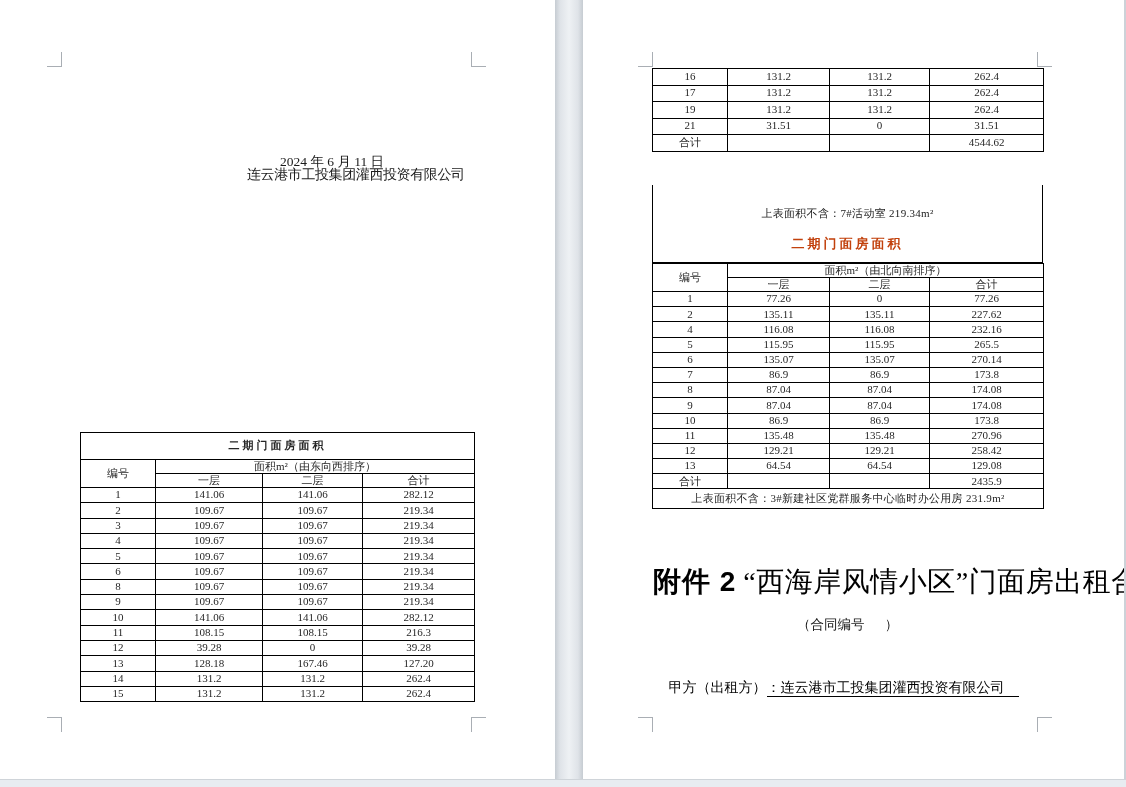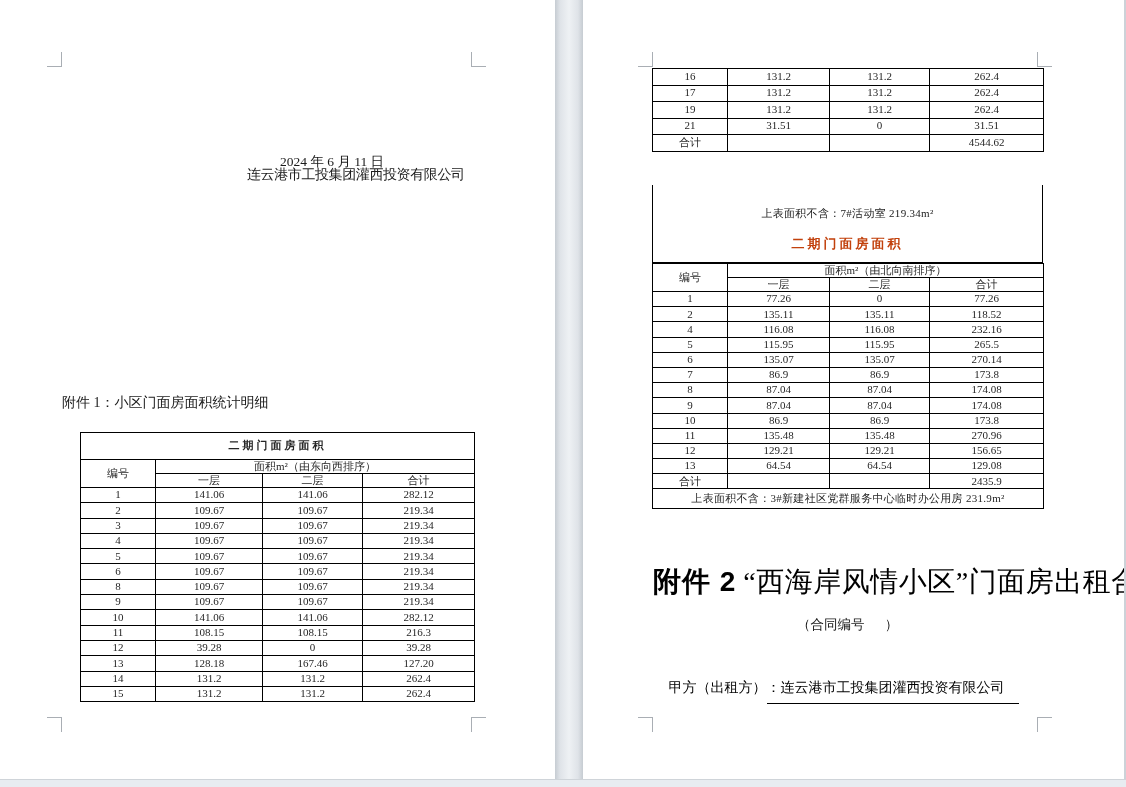--- a/index.html
+++ b/index.html
@@ -46,36 +46,35 @@
                   display:flex;flex-direction:column;align-items:center;justify-content:flex-end;}
   #note-title-box .note1{font-size:11px;letter-spacing:0.3px;margin-bottom:14px;}
   #note-title-box .title2{font-size:13px;font-weight:bold;letter-spacing:3px;margin-bottom:9px;color:#c2410c;}
 
   .attach2-heading{left:653px;top:563px;font-size:28px;white-space:nowrap;color:#000;text-align:right;}
   .attach2-heading .prefix{font-family:"Liberation Sans","DejaVu Sans",sans-serif;font-weight:bold;letter-spacing:1px;}
   .attach2-heading .title{font-weight:400;letter-spacing:0.5px;}
   .contract-no{left:797px;top:616px;font-size:13.5px;white-space:pre;}
   .party-a{left:653px;top:663px;font-size:14px;white-space:pre;
            font-family:"Liberation Sans","DejaVu Sans",sans-serif;color:#000;}
-  .party-a .val{border-bottom:1px solid #000;padding-bottom:8px;}
+  .party-a .val{border-bottom:1px solid #000;padding-bottom:1px;}
 </style>
 </head>
 <body>
 
 <div id="screen">
 
   <div class="page" id="page-left">
     <div class="mark tl abs" style="left:47px;top:52px;"></div>
     <div class="mark tr abs" style="left:471px;top:52px;"></div>
     <div class="mark bl abs" style="left:47px;top:717px;"></div>
     <div class="mark br abs" style="left:471px;top:717px;"></div>
 
     <div class="abs company-line">连云港市工投集团灌西投资有限公司</div>
     <div class="abs date-line">2024 年 6 月 11 日</div>
-    <div class="abs attach1-line">附件 1：小区门面房面积统计明细</div>
 
     <table class="doc-table" id="table-phase1">
       <colgroup>
           <col style="width:75px">
           <col style="width:107px">
           <col style="width:100px">
           <col style="width:112px">
         </colgroup>
       <thead>
         <tr>
@@ -257,21 +256,21 @@
         <tr>
           <td>1</td>
           <td>77.26</td>
           <td>0</td>
           <td>77.26</td>
         </tr>
         <tr>
           <td>2</td>
           <td>135.11</td>
           <td>135.11</td>
-          <td>118.52</td>
+          <td>227.62</td>
         </tr>
         <tr>
           <td>4</td>
           <td>116.08</td>
           <td>116.08</td>
           <td>232.16</td>
         </tr>
         <tr>
           <td>5</td>
           <td>115.95</td>
@@ -311,21 +310,21 @@
         <tr>
           <td>11</td>
           <td>135.48</td>
           <td>135.48</td>
           <td>270.96</td>
         </tr>
         <tr>
           <td>12</td>
           <td>129.21</td>
           <td>129.21</td>
-          <td>156.65</td>
+          <td>258.42</td>
         </tr>
         <tr>
           <td>13</td>
           <td>64.54</td>
           <td>64.54</td>
           <td>129.08</td>
         </tr>
         <tr>
           <td>合计</td>
           <td></td>

